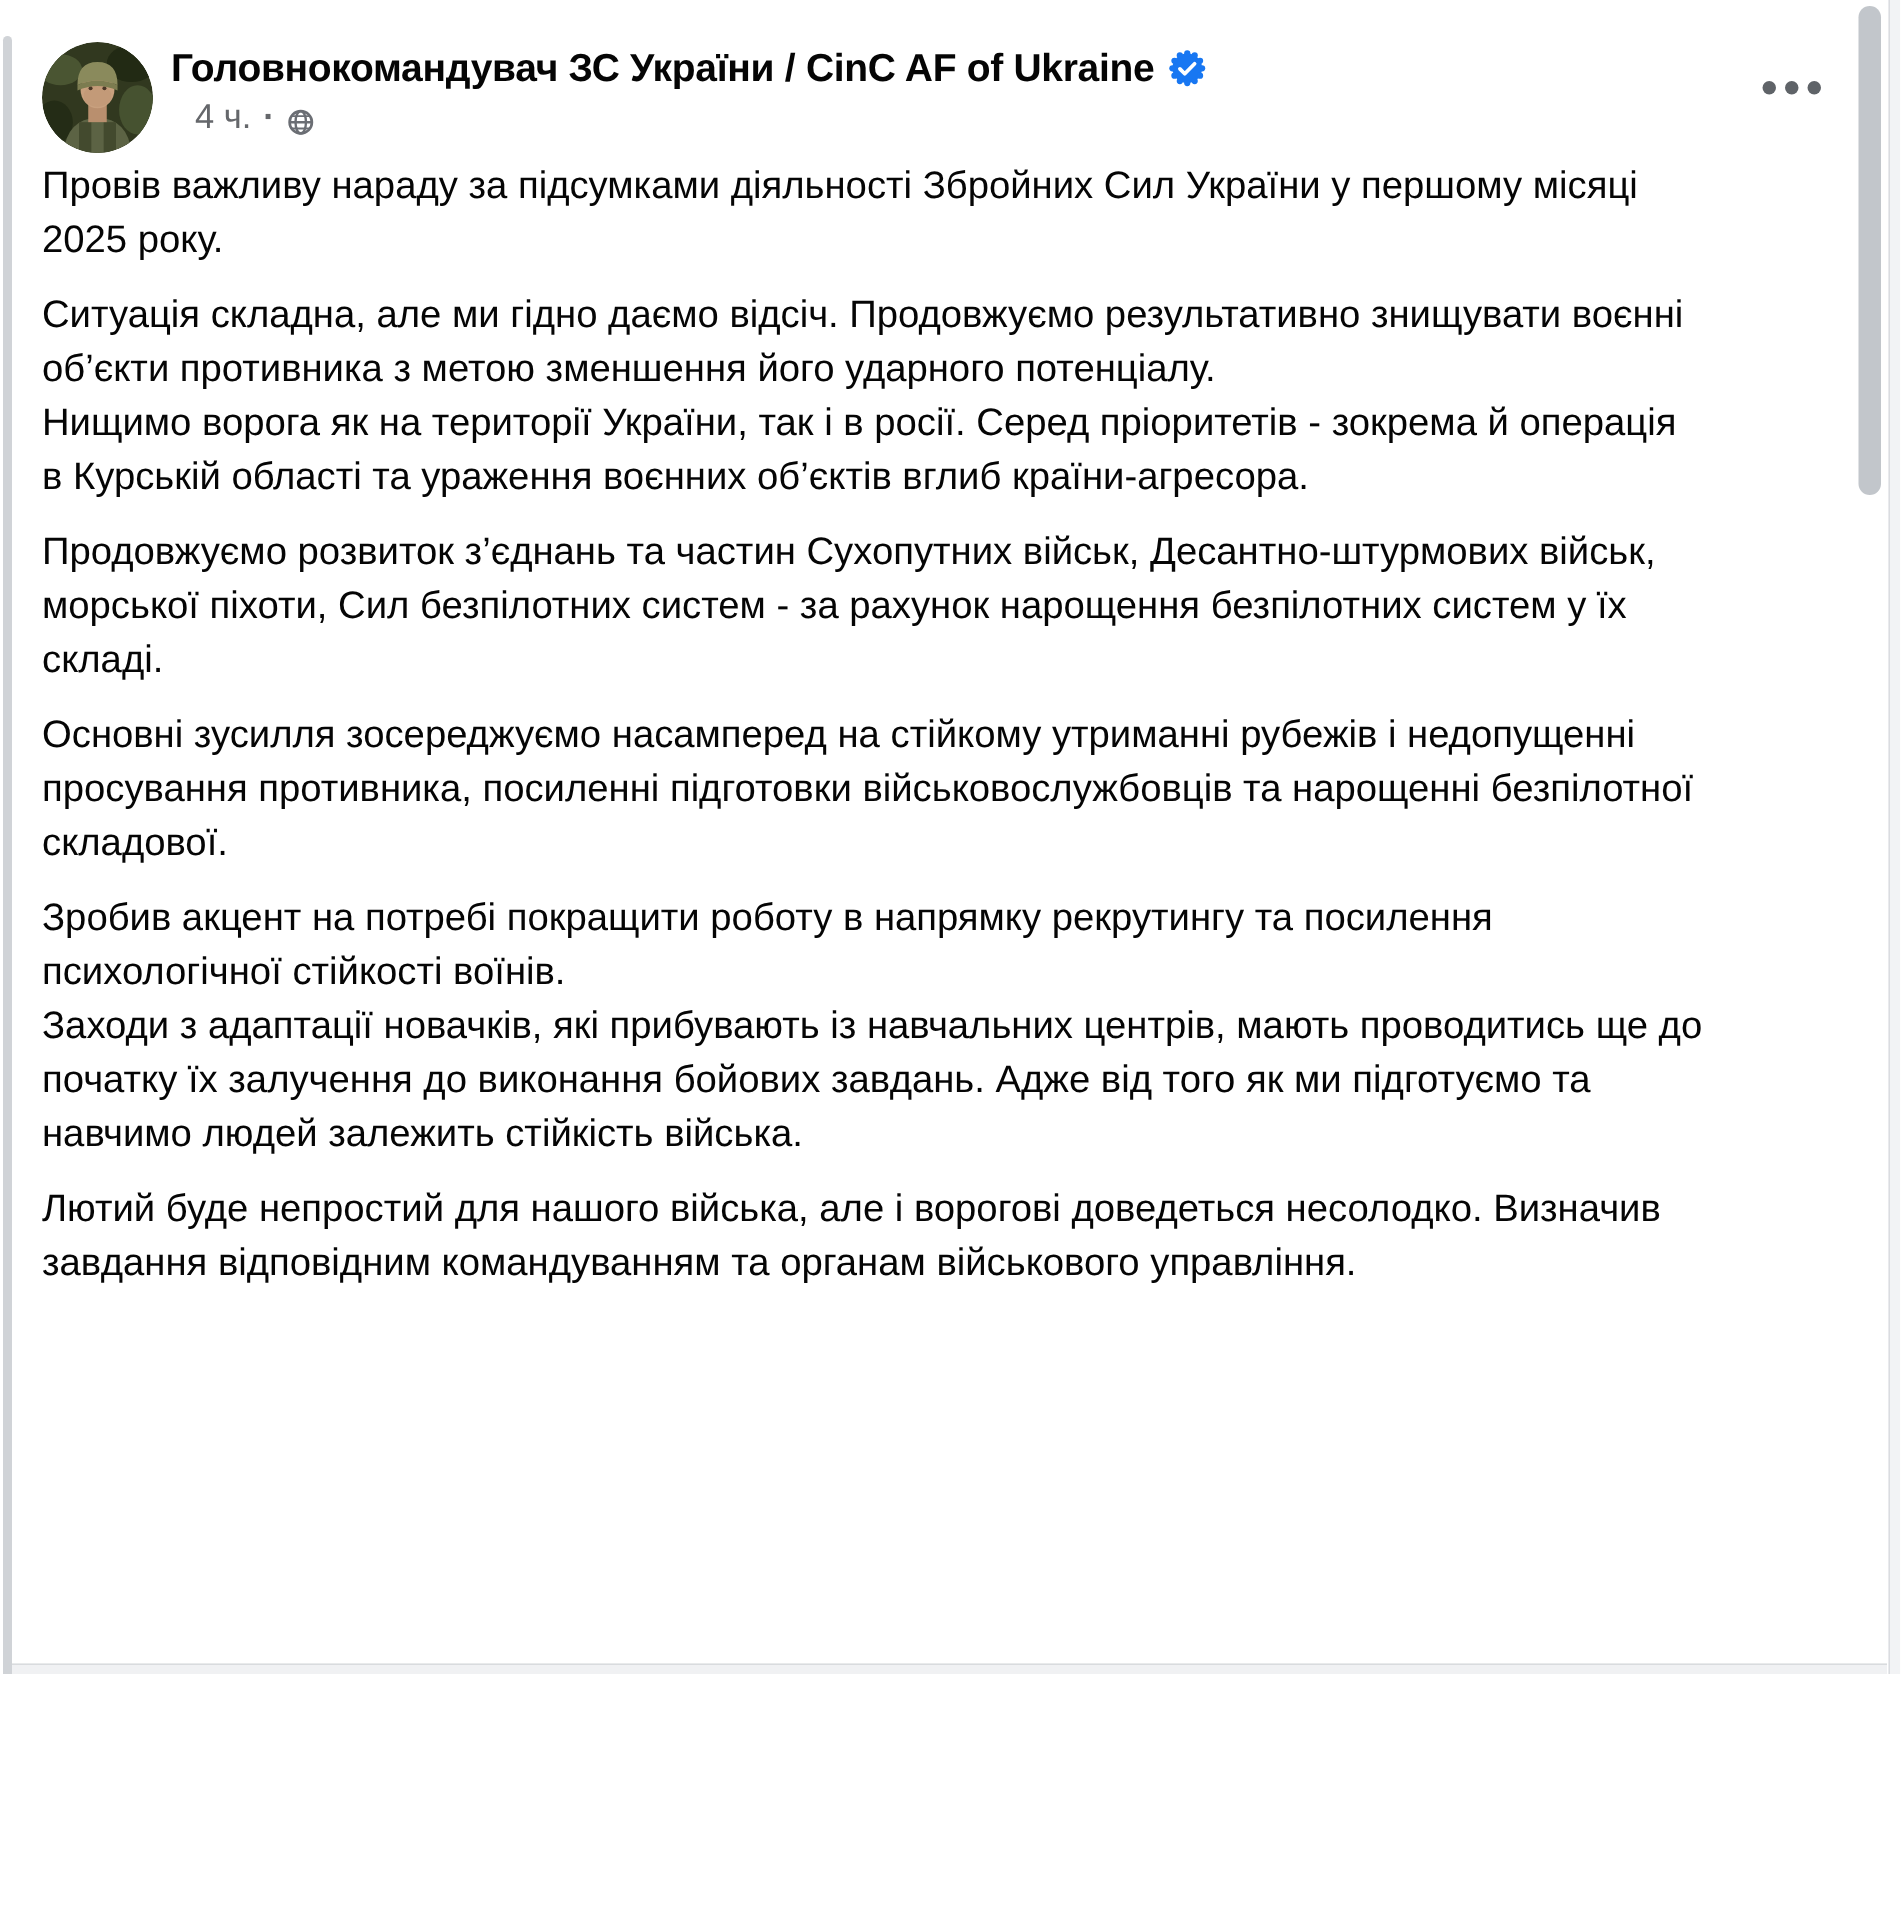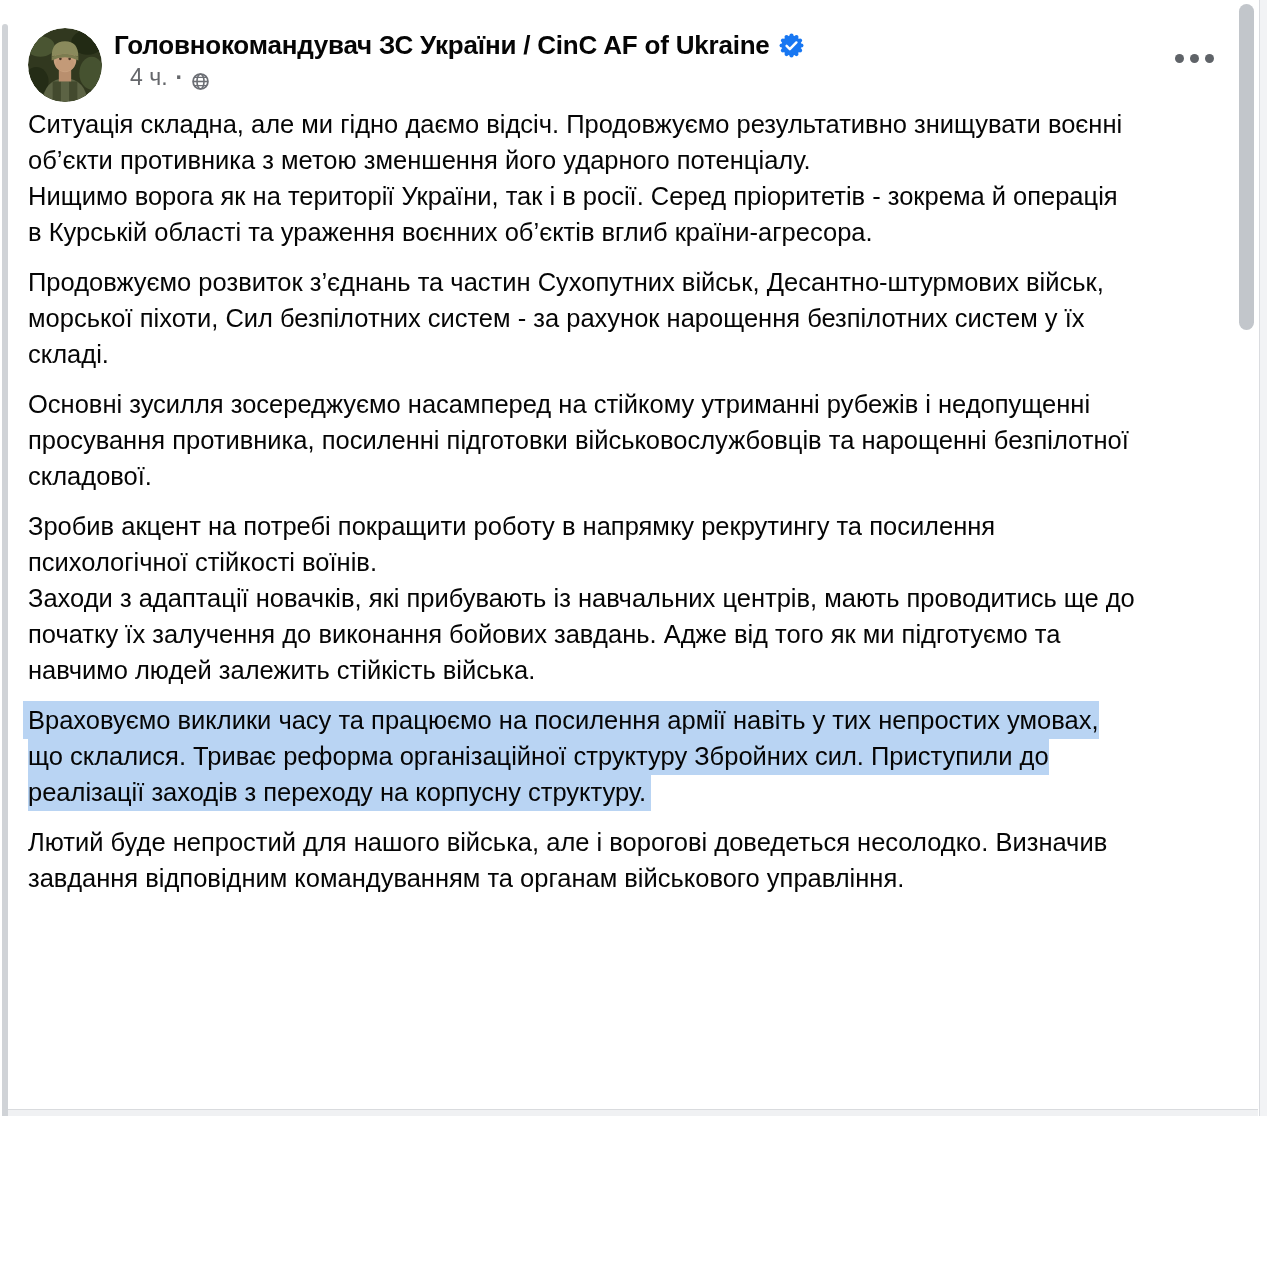--- a/index.html
+++ b/index.html
@@ -113,38 +113,37 @@
     </svg>
   </div>
 
   <div class="menu">
     <span class="dot"></span>
     <span class="dot"></span>
     <span class="dot"></span>
   </div>
 
   <div class="post-body">
+      <p class="para"><span>Провів важливу нараду за підсумками діяльності Збройних Сил України у першому місяці
+2025 року.</span></p>
       <p class="para"><span>Ситуація складна, але ми гідно даємо відсіч. Продовжуємо результативно знищувати воєнні
 об’єкти противника з метою зменшення його ударного потенціалу.
 Нищимо ворога як на території України, так і в росії. Серед пріоритетів - зокрема й операція
 в Курській області та ураження воєнних об’єктів вглиб країни-агресора.</span></p>
       <p class="para"><span>Продовжуємо розвиток з’єднань та частин Сухопутних військ, Десантно-штурмових військ,
 морської піхоти, Сил безпілотних систем - за рахунок нарощення безпілотних систем у їх
 складі.</span></p>
       <p class="para"><span>Основні зусилля зосереджуємо насамперед на стійкому утриманні рубежів і недопущенні
 просування противника, посиленні підготовки військовослужбовців та нарощенні безпілотної
 складової.</span></p>
       <p class="para"><span>Зробив акцент на потребі покращити роботу в напрямку рекрутингу та посилення
 психологічної стійкості воїнів.
 Заходи з адаптації новачків, які прибувають із навчальних центрів, мають проводитись ще до
 початку їх залучення до виконання бойових завдань. Адже від того як ми підготуємо та
 навчимо людей залежить стійкість війська.</span></p>
-      <p class="para"><span class="hl">Враховуємо виклики часу та працюємо на посилення армії навіть у тих непростих умовах,
-що склалися. Триває реформа організаційної структуру Збройних сил. Приступили до
-реалізації заходів з переходу на корпусну структуру.</span></p>
       <p class="para"><span>Лютий буде непростий для нашого війська, але і ворогові доведеться несолодко. Визначив
 завдання відповідним командуванням та органам військового управління.</span></p>
     </div>
 
   <div class="right-gutter"></div>
   <div class="scroll-thumb"></div>
 
   <div class="bottom-strip"></div>
 </div>
 

